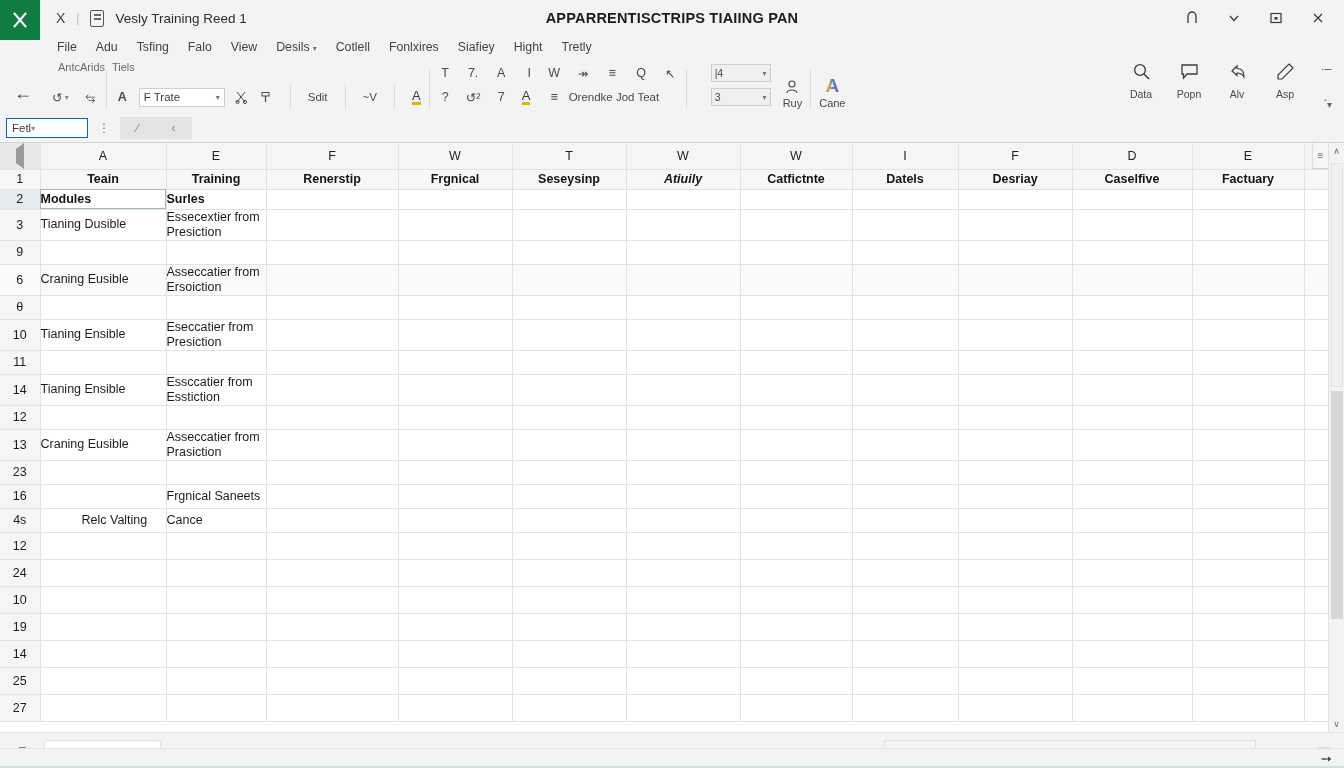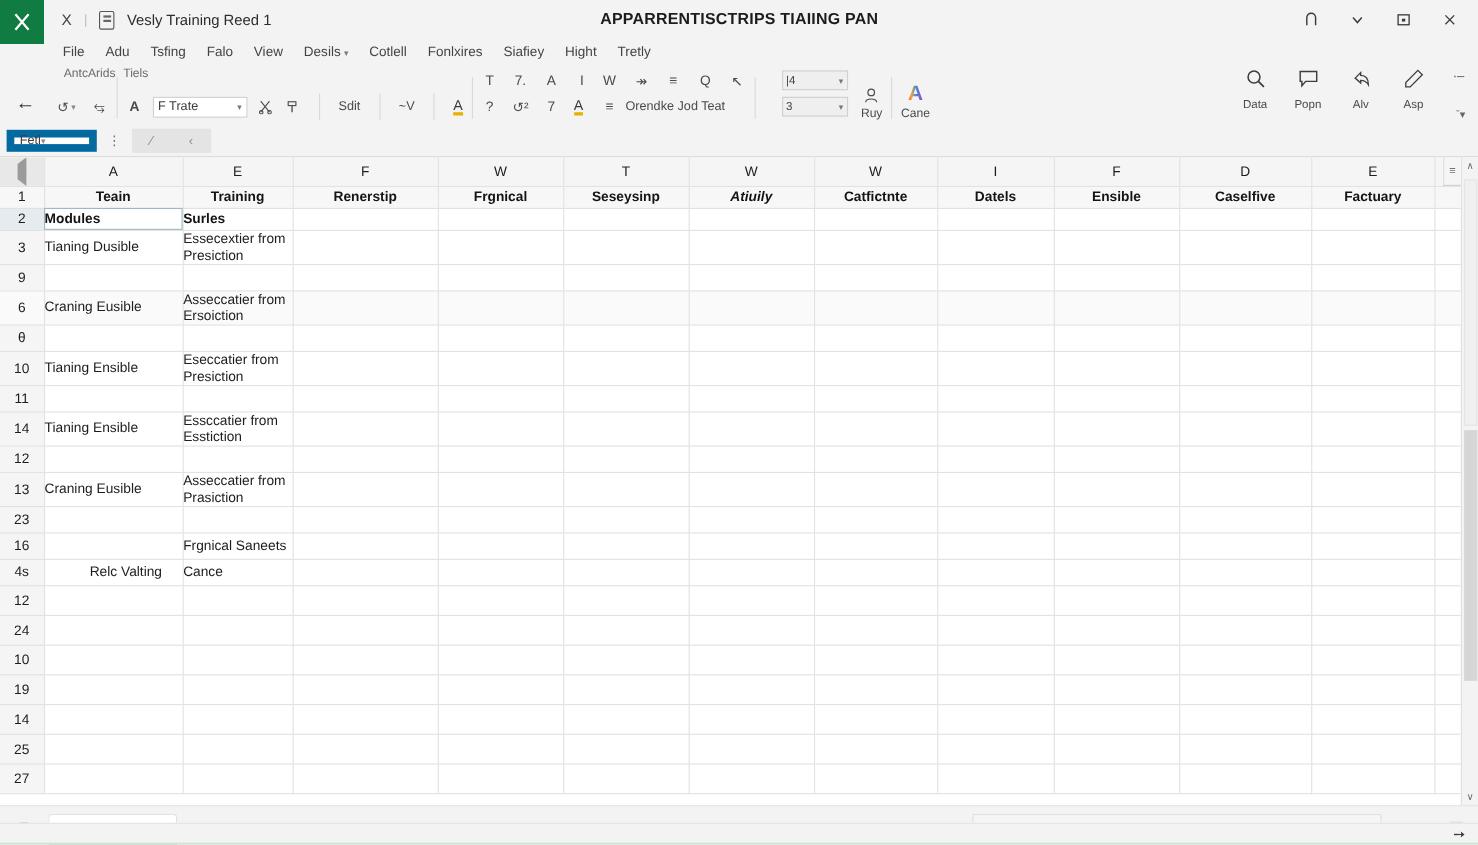--- a/index.html
+++ b/index.html
@@ -158,21 +158,21 @@
   
   .formulabar {
     height: 28px;
     display: flex; align-items: center;
     padding-left: 6px; gap: 6px;
     background: #f3f3f3;
     flex: none;
   }
   .namebox {
     width: 82px; height: 20px;
-    border: 7px solid #0369a1; background: #fff;
+    border: 1px solid #0369a1; background: #fff;
     display: flex; align-items: center; justify-content: flex-start;
     padding: 0 5px; font-size: 11.5px; color: #3c3c3c;
   }
   .namebox .cv { font-size: 8px; color: #888; }
   .fx-split { font-size: 12px; color: #6c6c6c; padding: 0 4px; }
   .fbox {
     width: 72px; height: 22px;
     background: #e4e4e4;
     display: flex; align-items: center; justify-content: space-around;
     font-size: 12px; color: #8a8a8a;
@@ -588,21 +588,21 @@
               <td class="cell ctr" style="width: 114px; font-style: italic;">
                 <span class="cellline">Atiuily</span>
               </td>
               <td class="cell ctr" style="width: 112px;">
                 <span class="cellline">Catfictnte</span>
               </td>
               <td class="cell ctr" style="width: 106px;">
                 <span class="cellline">Datels</span>
               </td>
               <td class="cell ctr" style="width: 114px;">
-                <span class="cellline">Ensible</span>
+                <span class="cellline">Desriay</span>
               </td>
               <td class="cell ctr" style="width: 120px;">
                 <span class="cellline">Caselfive</span>
               </td>
               <td class="cell ctr" style="width: 112px;">
                 <span class="cellline">Factuary</span>
               </td>
               <td class="cell ctr" style="width: 64px;"></td>
             </tr>
             <tr class="hdrow2">

